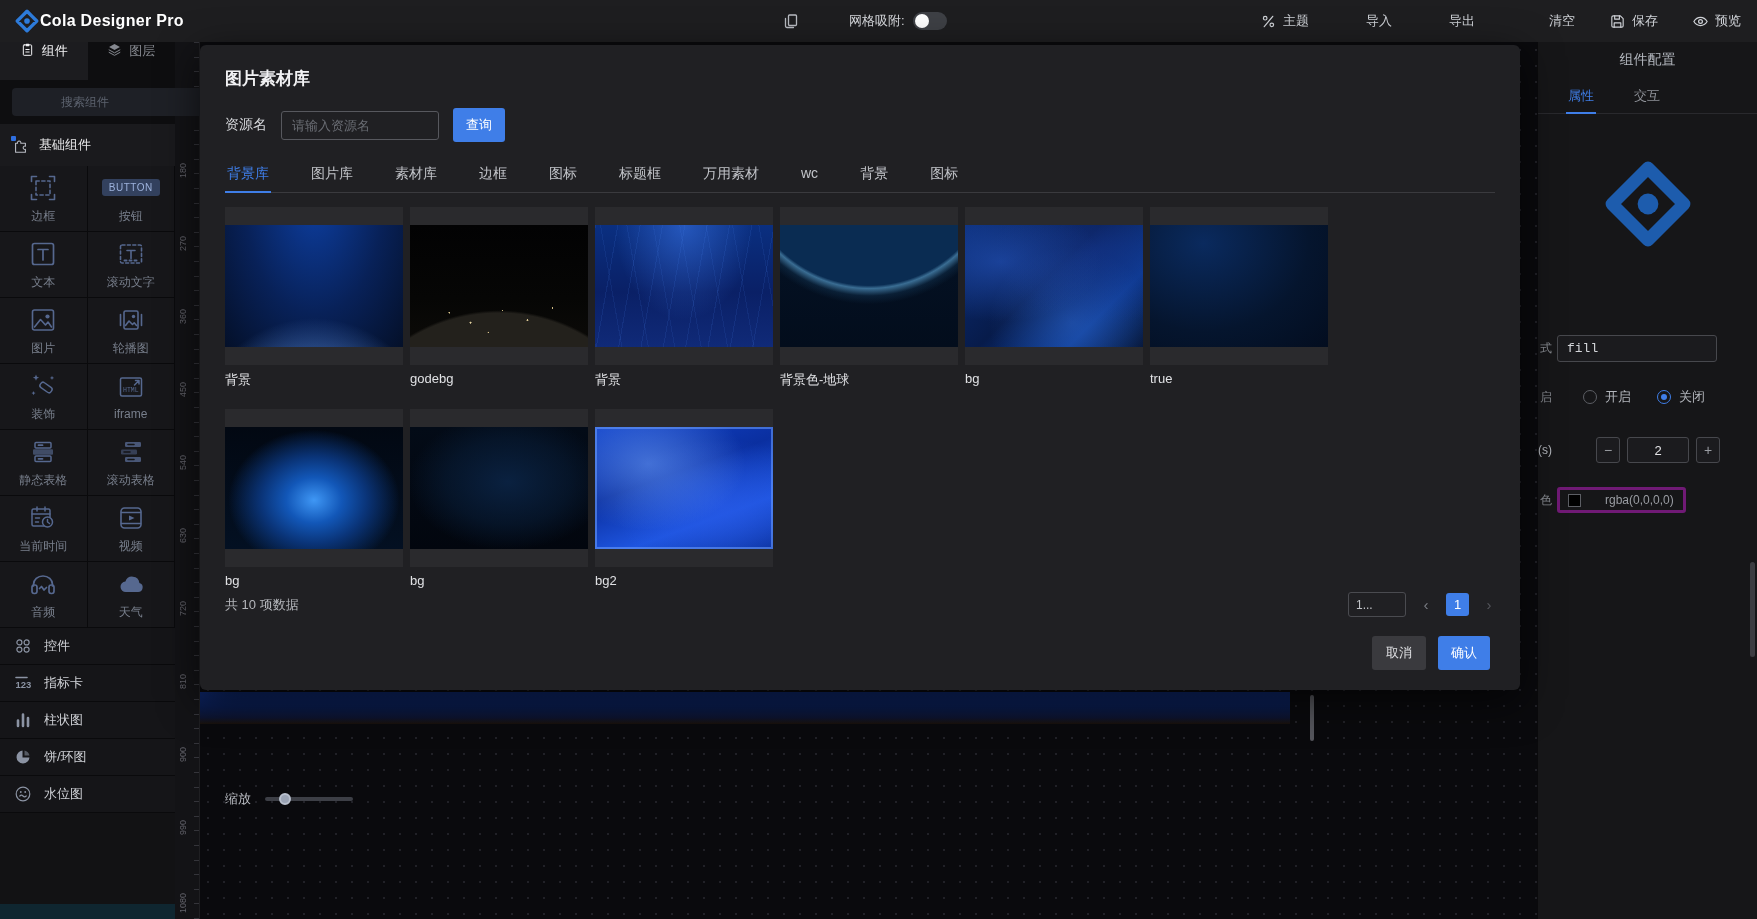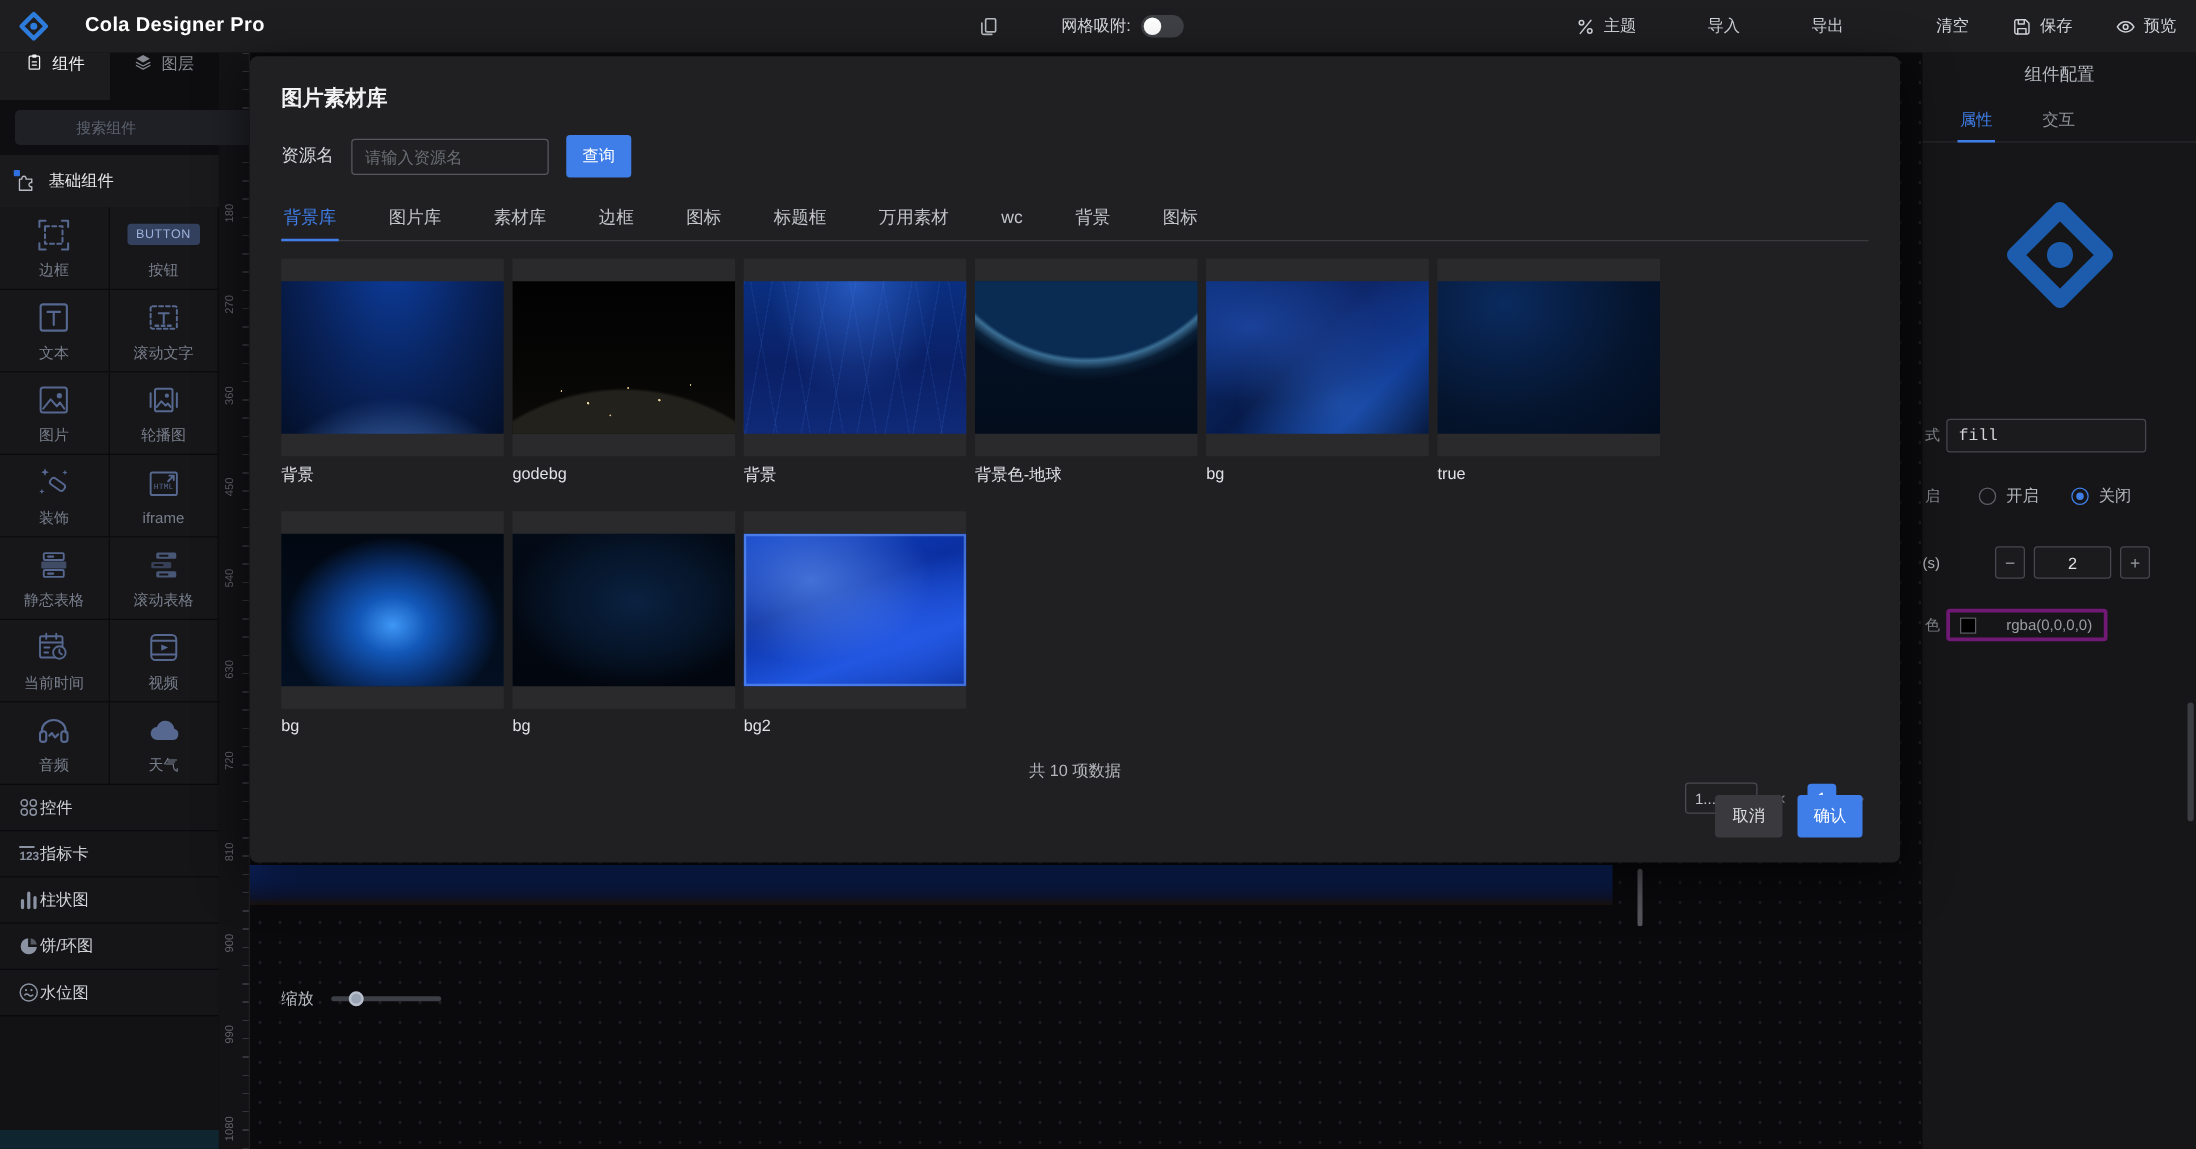--- a/index.html
+++ b/index.html
@@ -3,21 +3,21 @@
 <meta charset="utf-8">
 <style>
   * { margin:0; padding:0; box-sizing:border-box; }
   html,body { width:1757px; height:919px; overflow:hidden; background:#0b0b0d;
     font-family:"Liberation Sans", sans-serif; color:#e3e3e6; }
   svg { display:block; }
 
   
   #topbar { position:absolute; left:0; top:0; width:1757px; height:42px; background:#1e1e20;
     display:flex; align-items:center; z-index:30; }
-  .brand { display:flex; align-items:center; gap:28px; padding-left:14px; }
+  .brand { display:flex; align-items:center; gap:0; padding-left:14px; }
   .brand .logo { width:26px; height:26px; color:#2d7bda; }
   .brand .title { font-size:16px; font-weight:bold; color:#ffffff; letter-spacing:.3px; }
   #tools { position:absolute; left:530px; top:0; height:42px; display:flex; align-items:center; gap:24px; }
   .tool { width:18px; height:18px; color:#b9bcc2; cursor:pointer; }
   .tool.dim { color:#55565c; }
   #snap { position:absolute; left:849px; top:0; height:42px; display:flex; align-items:center; gap:8px; }
   #snap .lbl { font-size:13px; color:#d6d8dc; }
   .switch { width:34px; height:18px; border-radius:9px; background:#3e4045; position:relative; cursor:pointer; }
   .switch .knob { position:absolute; left:2px; top:2px; width:14px; height:14px; border-radius:50%; background:#ffffff; }
   #actions { position:absolute; right:16px; top:0; height:42px; display:flex; align-items:center; gap:34px; }
@@ -45,21 +45,21 @@
   #basichdr .blbl { flex:1; font-size:13px; color:#e8e8ea; }
   #basichdr .chev { width:12px; height:12px; color:#9a9da3; }
   #compgrid { display:grid; grid-template-columns:1fr 1fr; }
   .cell { height:66px; background:#17171a; border-right:1px solid #0a0a0c; border-bottom:1px solid #0a0a0c;
     display:flex; flex-direction:column; align-items:center; justify-content:center; gap:5px; cursor:pointer; }
   .cell .cicon { height:30px; display:flex; align-items:center; justify-content:center; color:#56688f; }
   .cell .cicon svg { width:30px; height:30px; }
   .cell .clbl { font-size:12px; color:#787f8c; }
   .pill { background:#33415e; color:#9db2dc; font-size:10px; padding:3px 7px; border-radius:3px; letter-spacing:.5px; }
   .group { height:37px; background:#151518; border-bottom:1px solid #0a0a0c; display:flex; align-items:center;
-    padding:0 14px; cursor:pointer; }
+    padding:0 14px; gap:12px; cursor:pointer; }
   .group .gicon { width:18px; height:18px; color:#8b93a3; }
   .group .glbl { flex:1; font-size:13px; color:#cfd1d6; }
   .group .chev { width:11px; height:11px; color:#8a8d94; }
   #sidefoot { position:absolute; left:0; bottom:0; width:175px; height:15px; background:#0f2630; }
 
   
   #ruler { position:absolute; left:175px; top:42px; width:25px; height:877px; background:#131316;
     border-right:1px solid #1f1f22; z-index:5; }
   #ruler::after { content:""; position:absolute; right:0; top:0; width:5px; height:100%;
     background:repeating-linear-gradient(to bottom, #34343a 0 1px, transparent 1px 14.6px); }
@@ -122,21 +122,21 @@
     padding:8px 13px; cursor:pointer; font-family:"Liberation Sans",sans-serif; }
   #mtabs { display:flex; gap:38px; margin-top:14px; border-bottom:1px solid #3a3a3e; }
   .mtab { font-size:14px; color:#c2c4c9; padding:9px 2px; cursor:pointer; position:relative; }
   .mtab.active { color:#3f7ee8; }
   .mtab.active::after { content:""; position:absolute; left:0; right:0; bottom:-1px; height:2px; background:#3f7ee8; }
   #mgrid { margin-top:14px; display:grid; grid-template-columns:repeat(6,178px); column-gap:7px; row-gap:20px; }
   .card { cursor:pointer; }
   .card .box { width:178px; height:158px; background:#2a2a2d; display:flex; align-items:center; }
   .thumb { width:178px; height:122px; }
   .card .lbl { margin-top:6px; font-size:13px; color:#e0e1e4; }
-  #mfoot { display:flex; align-items:center; margin-top:20px;flex-direction:column; }
+  #mfoot { display:flex; align-items:center; margin-top:4px; }
   #mtotal { font-size:13px; color:#b4b6bb; }
   #mpag { margin-left:auto; display:flex; align-items:center; gap:14px; }
   #sizesel { width:58px; height:25px; border:1px solid #4a4b50; border-radius:3px; display:flex; align-items:center;
     padding:0 7px; cursor:pointer; }
   #sizesel .pval { flex:1; font-size:12px; color:#c2c4c9; }
   #sizesel .caret { width:9px; height:6px; color:#85888e; }
   .pgarrow { font-size:15px; color:#7a7d84; cursor:pointer; width:12px; text-align:center; }
   #pgcur { width:23px; height:23px; background:#3f7ee8; color:#fff; border-radius:3px; font-size:13px;
     display:flex; align-items:center; justify-content:center; cursor:pointer; }
   #mbtns { position:absolute; right:30px; bottom:20px; display:flex; gap:12px; }

